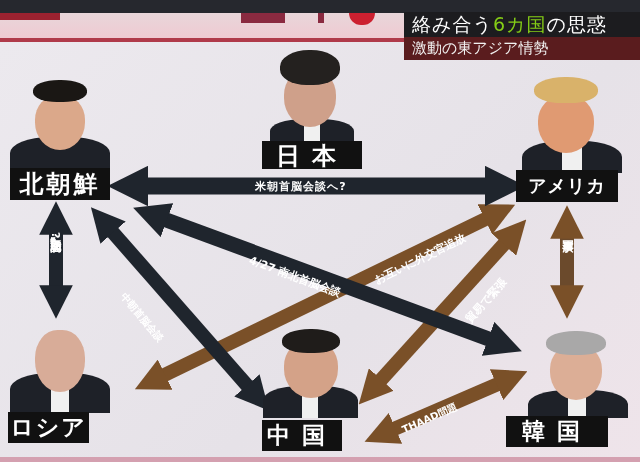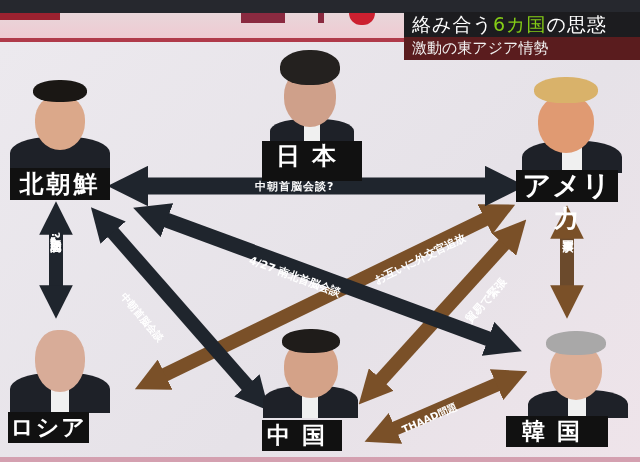--- a/index.html
+++ b/index.html
@@ -53,21 +53,21 @@
   <line x1="370" y1="392" x2="515" y2="232" stroke="#7a5028" stroke-width="14" marker-start="url(#hb)" marker-end="url(#hb)"></line>
   <line x1="380" y1="435" x2="512" y2="378" stroke="#7a5028" stroke-width="14" marker-start="url(#hb)" marker-end="url(#hb)"></line>
   <line x1="567" y1="222" x2="567" y2="302" stroke="#6b4a2c" stroke-width="14" marker-start="url(#hb)" marker-end="url(#hb)"></line>
 
   <line x1="128" y1="186" x2="505" y2="186" stroke="#1f252d" stroke-width="17" marker-start="url(#hd)" marker-end="url(#hd)"></line>
   <line x1="56" y1="218" x2="56" y2="302" stroke="#1f252d" stroke-width="14" marker-start="url(#hd)" marker-end="url(#hd)"></line>
   <line x1="102" y1="220" x2="258" y2="398" stroke="#1f252d" stroke-width="14" marker-start="url(#hd)" marker-end="url(#hd)"></line>
   <line x1="150" y1="214" x2="505" y2="345" stroke="#1f252d" stroke-width="15" marker-start="url(#hd)" marker-end="url(#hd)"></line>
 </svg>
 
-<div style="position:absolute;left:255px;top:179px;color:#fff;font-size:11px;font-weight:bold;letter-spacing:1px;">中朝首脳会談?</div>
+<div style="position:absolute;left:255px;top:179px;color:#fff;font-size:11px;font-weight:bold;letter-spacing:1px;">米朝首脳会談へ?</div>
 <div style="position:absolute;left:49px;top:232px;width:14px;color:#fff;font-weight:bold;text-align:center;line-height:12px;">
   <div style="font-size:11px;writing-mode:vertical-rl;">金正恩</div>
   <div style="font-size:6px;writing-mode:vertical-rl;line-height:8px;">委員長</div>
   <div style="font-size:11px;writing-mode:vertical-rl;">訪問?</div>
 </div>
 <div style="position:absolute;left:128px;top:290px;color:#fff;font-size:10px;font-weight:bold;transform:rotate(50deg);transform-origin:left top;white-space:nowrap;">中朝首脳会談</div>
 <div style="position:absolute;left:252px;top:253px;color:#fff;font-size:11px;font-weight:bold;transform:rotate(20deg);transform-origin:left top;white-space:nowrap;">4/27 南北首脳会談</div>
 <div style="position:absolute;left:372px;top:274px;color:#fff;font-size:11px;font-weight:bold;transform:rotate(-26deg);transform-origin:left top;white-space:nowrap;">お互いに外交官追放</div>
 <div style="position:absolute;left:462px;top:316px;color:#fff;font-size:11px;font-weight:bold;transform:rotate(-48deg);transform-origin:left top;white-space:nowrap;">貿易で緊張</div>
 <div style="position:absolute;left:560px;top:232px;width:14px;color:#fff;font-size:11px;font-weight:bold;writing-mode:vertical-rl;">軍事演習</div>
@@ -102,22 +102,22 @@
   <div class="head" style="left:24px;top:3px;width:58px;height:24px;background:#1f1c1a;"></div>
 </div>
 <div class="portrait" style="left:520px;top:328px;width:115px;height:90px;">
   <div class="suit" style="left:8px;top:62px;width:100px;height:35px;"></div>
   <div class="shirt" style="left:48px;top:66px;width:18px;height:26px;"></div>
   <div class="face" style="left:30px;top:16px;width:52px;height:56px;background:#dcae96;"></div>
   <div class="head" style="left:26px;top:3px;width:60px;height:24px;background:#a9a8a8;"></div>
 </div>
 
 <div class="label" style="left:10px;top:168px;width:100px;height:32px;font-size:24px;line-height:32px;">北朝鮮</div>
-<div class="label" style="left:262px;top:141px;width:100px;height:40px;font-size:24px;line-height:31px;letter-spacing:12px;">日本</div>
-<div class="label" style="left:516px;top:170px;width:102px;height:32px;font-size:28px;line-height:32px;letter-spacing:1px;">アメリカ</div>
+<div class="label" style="left:262px;top:141px;width:100px;height:28px;font-size:24px;line-height:31px;letter-spacing:12px;">日本</div>
+<div class="label" style="left:516px;top:170px;width:102px;height:32px;font-size:18px;line-height:32px;letter-spacing:1px;">アメリカ</div>
 <div class="label" style="left:8px;top:412px;width:81px;height:31px;font-size:23px;line-height:31px;letter-spacing:2px;">ロシア</div>
 <div class="label" style="left:262px;top:420px;width:80px;height:31px;font-size:23px;line-height:31px;letter-spacing:12px;">中国</div>
 <div class="label" style="left:506px;top:416px;width:102px;height:31px;font-size:23px;line-height:31px;letter-spacing:12px;">韓国</div>
 
 <div class="title1">
   <span>絡み合う</span><span class="hl">6カ国</span><span>の思惑</span>
 </div>
 <div class="title2">
   <span>激動の東アジア情勢</span><span class="time">時</span>
 </div>

